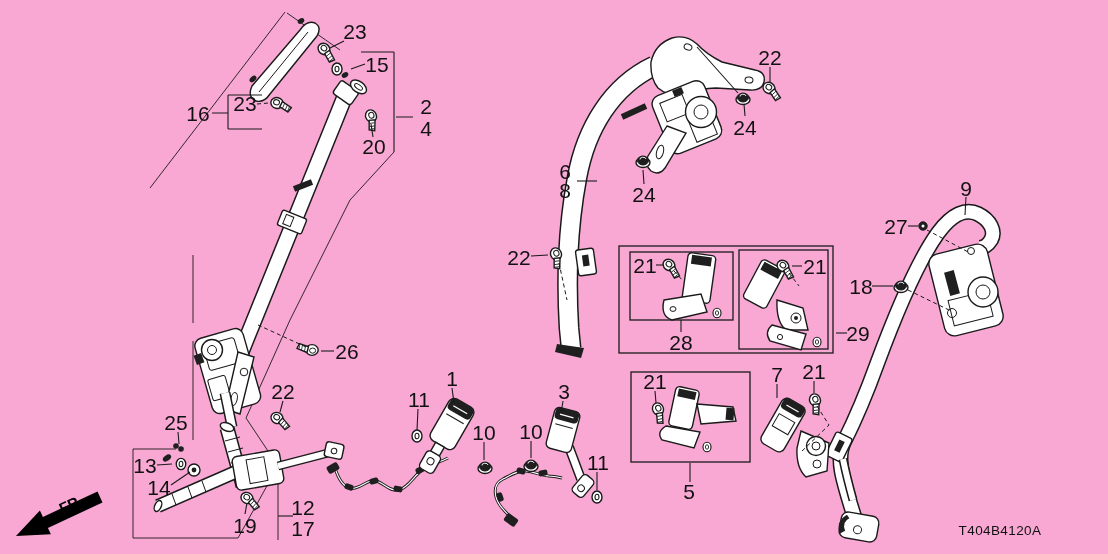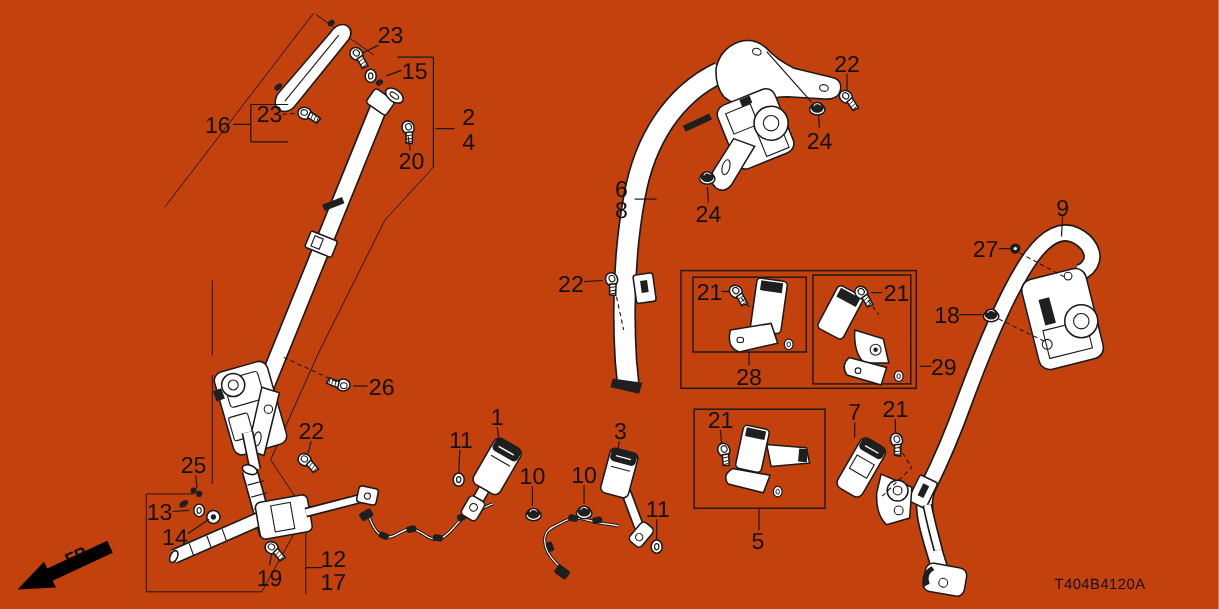--- a/index.html
+++ b/index.html
@@ -1,16 +1,16 @@
 <!DOCTYPE html>
 <html><head>
 <meta charset="utf-8">
 <style>
   html,body{margin:0;padding:0;background:#fff;}
-  #stage{position:relative;width:1108px;height:554px;background:#c2410c;overflow:hidden;
+  #stage{position:relative;width:1108px;height:554px;background:#f9a8d4;overflow:hidden;
          font-family:"Liberation Sans", sans-serif;}
   svg{display:block;}
   .thin{stroke:#1a1a1a;stroke-width:0.9;fill:none;}
   .leader{stroke:#1a1a1a;stroke-width:1.1;fill:none;}
   .leader-d{stroke:#1a1a1a;stroke-width:1;fill:none;stroke-dasharray:4 3;}
   .part{stroke:#1a1a1a;stroke-width:1.4;fill:#fff;}
   .part-thin{stroke:#1a1a1a;stroke-width:1;fill:none;}
   .dark{fill:#1f1f1f;stroke:none;}
   .box{fill:none;stroke:#1a1a1a;stroke-width:1.3;}
   .belt-o{fill:none;stroke:#1a1a1a;}

